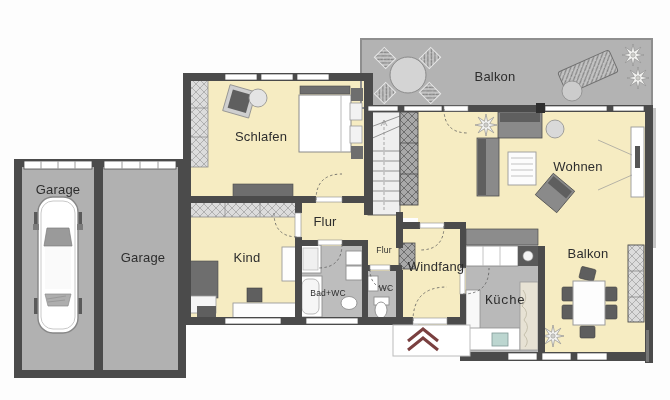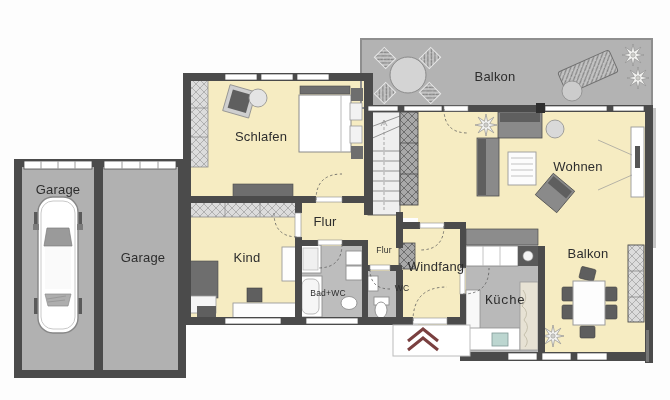--- a/index.html
+++ b/index.html
@@ -12,21 +12,21 @@
   
   #lb-garage-left{left:58px;top:189px;}
   #lb-garage-right{left:143px;top:257px;}
   #lb-schlafen{left:261px;top:136px;}
   #lb-balkon{left:495px;top:76px;}
   #lb-wohnen{left:578px;top:166px;text-align:right;}
   #lb-flur-upper{left:325px;top:221px;}
   #lb-flur-lower{left:384px;top:250px;}
   #lb-kind{left:247px;top:257px;}
   #lb-bad{left:328px;top:293px;}
-  #lb-wc{left:386px;top:288px;margin-left:16px;}
+  #lb-wc{left:386px;top:288px;}
   #lb-windfang{left:436px;top:266px;}
   #lb-kueche{left:505px;top:300px;font-family:Liberation Mono, monospace;}
   #lb-essen{left:588px;top:253px;}
 </style>
 </head>
 <body>
 
 <div id="plan">
 
 <svg width="670" height="400" viewBox="0 0 670 400">

